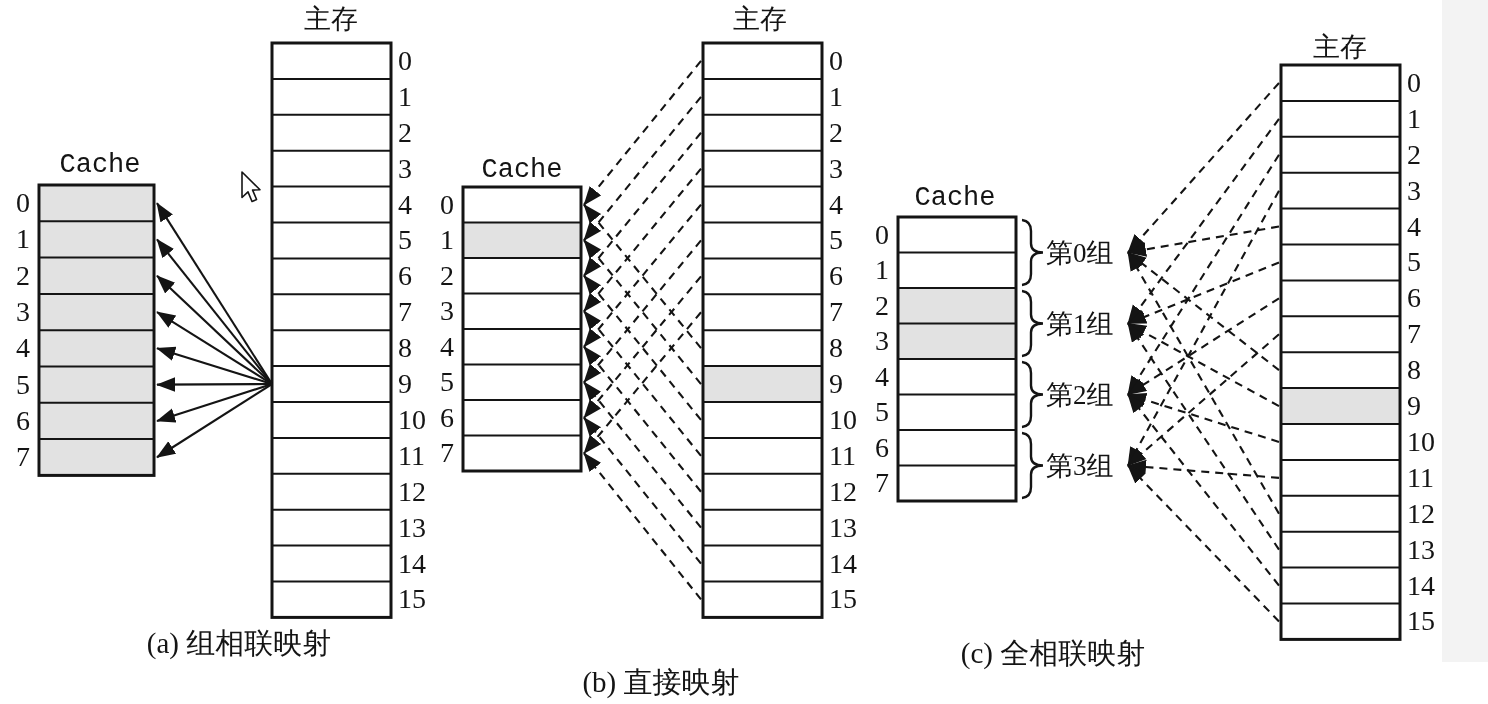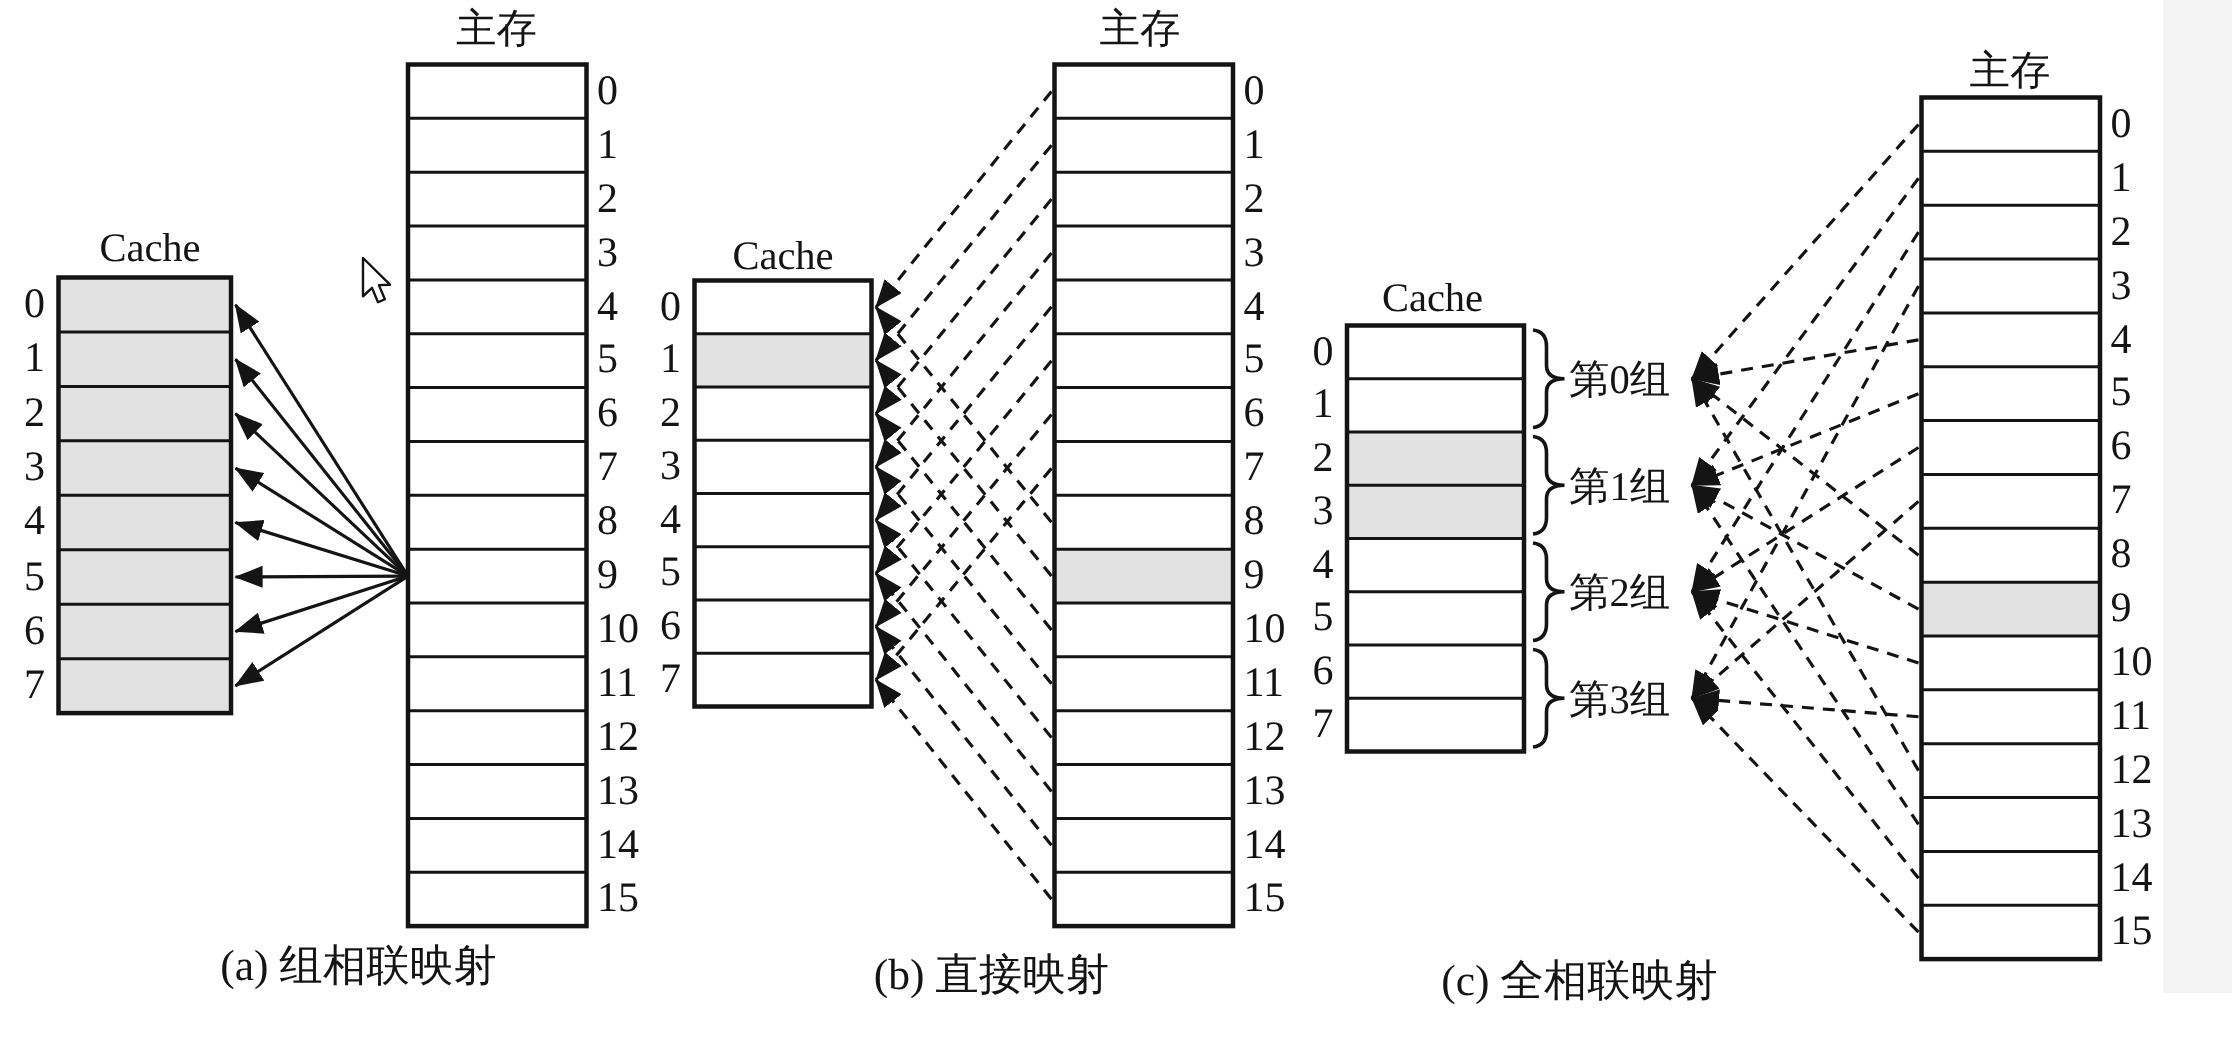--- a/index.html
+++ b/index.html
@@ -10,21 +10,21 @@
     overflow:hidden;
     font-family:"Liberation Serif","DejaVu Serif",serif;
     color:#141414;
   }
   #side-strip{
     position:absolute;
     pointer-events:none;
   }
   #diagram-svg{position:absolute;left:0;top:0;}
   .txt{position:absolute;white-space:nowrap;color:#141414;}
-  .block-title{font-size:27px;transform:translateX(-50%);}
+  .block-title{font-size:27px;transform:translateX(-50%);font-family:Liberation Mono, monospace;}
   .caption{font-size:29px;transform:translateX(-50%);}
   .row-label{font-size:28px;height:34px;line-height:34px;}
   .row-label.right-align{text-align:right;width:36px;}
   .set-label{font-size:27px;height:36px;line-height:36px;}
 </style>
 </head>
 <body>
 
 <div id="canvas">
   <div id="side-strip" style="left: 1442px; top: 0px; width: 46px; height: 662px; background: rgb(243, 243, 243);"></div>
@@ -224,21 +224,21 @@
       <div class="txt row-label" style="top: 331.15px; left: 829px;">8</div>
       <div class="txt row-label" style="top: 367.05px; left: 829px;">9</div>
       <div class="txt row-label" style="top: 402.95px; left: 829px;">10</div>
       <div class="txt row-label" style="top: 438.85px; left: 829px;">11</div>
       <div class="txt row-label" style="top: 474.75px; left: 829px;">12</div>
       <div class="txt row-label" style="top: 510.65px; left: 829px;">13</div>
       <div class="txt row-label" style="top: 546.55px; left: 829px;">14</div>
       <div class="txt row-label" style="top: 582.45px; left: 829px;">15</div>
       <div class="txt block-title" style="left: 522px; top: 155px;">Cache</div>
       <div class="txt block-title" style="left: 760px; top: 1px;">主存</div>
-      <div class="txt caption" style="left: 661px; top: 630px;">(b) 直接映射</div>
+      <div class="txt caption" style="left: 661px; top: 663px;">(b) 直接映射</div>
       <div class="txt row-label right-align" style="top: 217.75px; left: 853px;">0</div>
       <div class="txt row-label right-align" style="top: 253.25px; left: 853px;">1</div>
       <div class="txt row-label right-align" style="top: 288.75px; left: 853px;">2</div>
       <div class="txt row-label right-align" style="top: 324.25px; left: 853px;">3</div>
       <div class="txt row-label right-align" style="top: 359.75px; left: 853px;">4</div>
       <div class="txt row-label right-align" style="top: 395.25px; left: 853px;">5</div>
       <div class="txt row-label right-align" style="top: 430.75px; left: 853px;">6</div>
       <div class="txt row-label right-align" style="top: 466.25px; left: 853px;">7</div>
       <div class="txt row-label" style="top: 65.95px; left: 1407px;">0</div>
       <div class="txt row-label" style="top: 101.85px; left: 1407px;">1</div>

